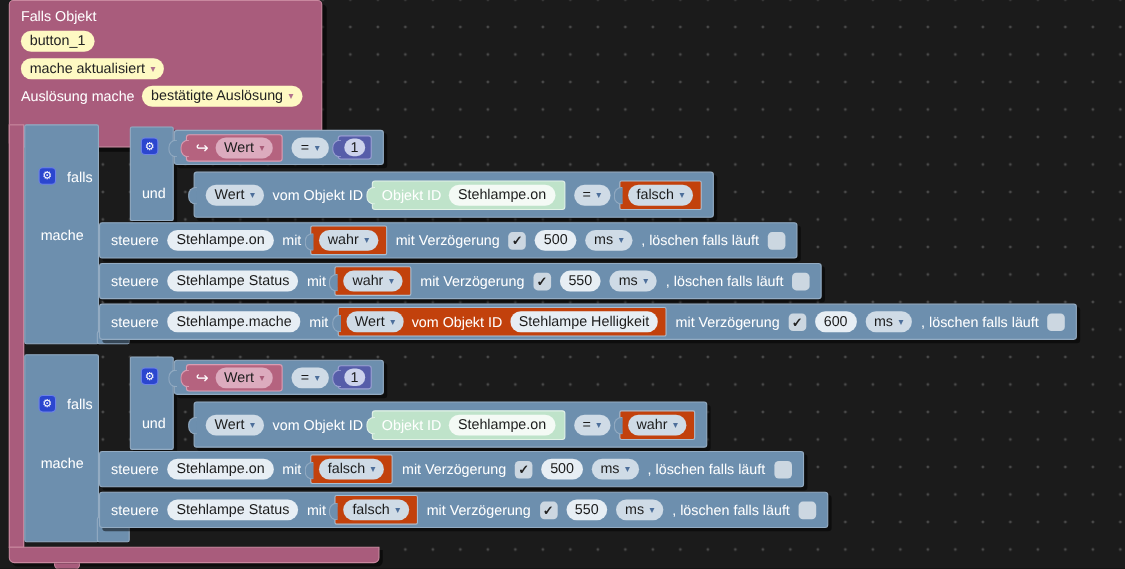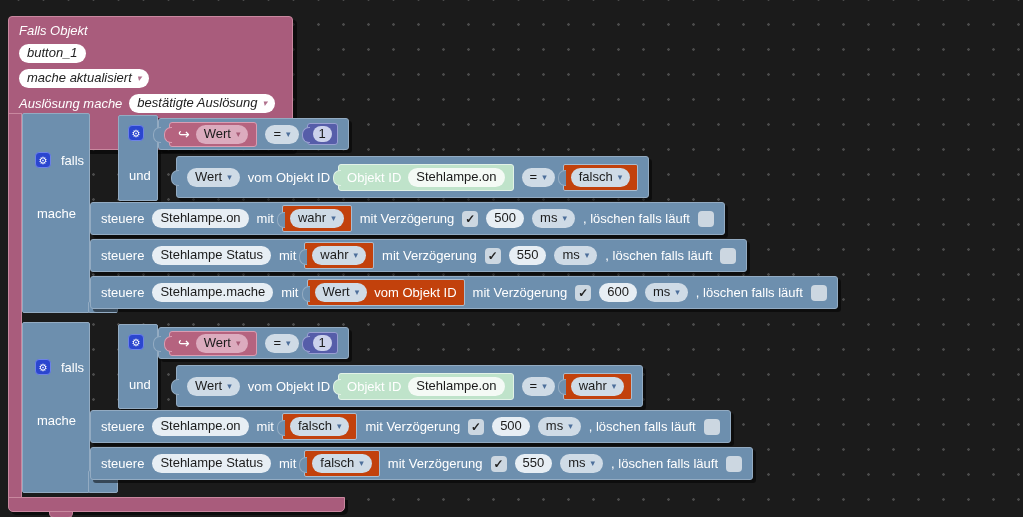--- a/index.html
+++ b/index.html
@@ -32,21 +32,21 @@
   
   .dd, .fld {
     display:inline-flex; align-items:center; gap:5px;
     border-radius:10px; padding:1px 8px 2px; line-height:16px;
     color:#1b1b1b; white-space:nowrap;
   }
   .dd  { background:#cfdbe6; }
   .fld { background:#e7eef4; }
   .arr { color:#4d6f9b; font-size:9px; line-height:10px; }
 
-  .pdd { background:#ffffff; color:#222; }           
+  .pdd { background:#fef9c3; color:#222; }           
   .pdd .arr { color:#b0718d; }
 
   .pinkblk { position:relative; display:inline-flex; align-items:center; gap:6px;
     background:#b5637f; border:1px solid #da9db2; border-radius:3px; padding:2px 8px; }
   .pinkblk .dd { background:#dcabbe; }
   .pinkblk .arr { color:#a85c78; }
   .redirect { color:#fff; font-size:14px; line-height:14px; }
 
   .indigoblk { position:relative; display:inline-flex; align-items:center;
     background:#565da9; border:1px solid #9aa0d2; border-radius:3px; padding:2px 5px; }
@@ -81,21 +81,21 @@
   .trig .line { display:flex; align-items:center; gap:7px; }
 
   .pnotch { position:absolute; left:40px; top:14px; width:24px; height:6px;
     background:#a95c7c; border:1px solid #c9889f; border-top:none; border-radius:0 0 5px 5px; }
 </style>
 </head>
 <body>
 
 <div class="ws">
 
-  <div class="abs blk-pink trig" style="left:8px;top:16px;width:285px;height:134px;font-style:italic;">
+  <div class="abs blk-pink trig" style="left:8px;top:0;width:285px;height:134px;">
     <div class="lbl">Falls Objekt</div>
     <span class="fld pdd">
       <span>button_1</span>
     </span>
     <span class="dd pdd">
       <span>mache aktualisiert</span>
       <span class="arr">▾</span>
     </span>
     <div class="line">
       <span class="lbl">Auslösung mache</span>
@@ -210,20 +210,21 @@
   <div class="vrow blk-blue" style="left:90px;top:276px;height:33px;">
     <span class="lbl">steuere</span>
     <span class="fld">Stehlampe.mache</span>
     <span class="lbl">mit</span>
     <span class="sub bump">
       <span class="dd">
         <span>Wert</span>
         <span class="arr">▾</span>
       </span>
       <span class="lbl">vom Objekt ID</span>
+      <span class="fld">Stehlampe Helligkeit</span>
     </span>
     <span class="lbl">mit Verzögerung</span>
     <span class="cb">
         <span>✓</span>
       </span>
     <span class="fld">600</span>
     <span class="dd">
       <span>ms</span>
       <span class="arr">▾</span>
     </span>

